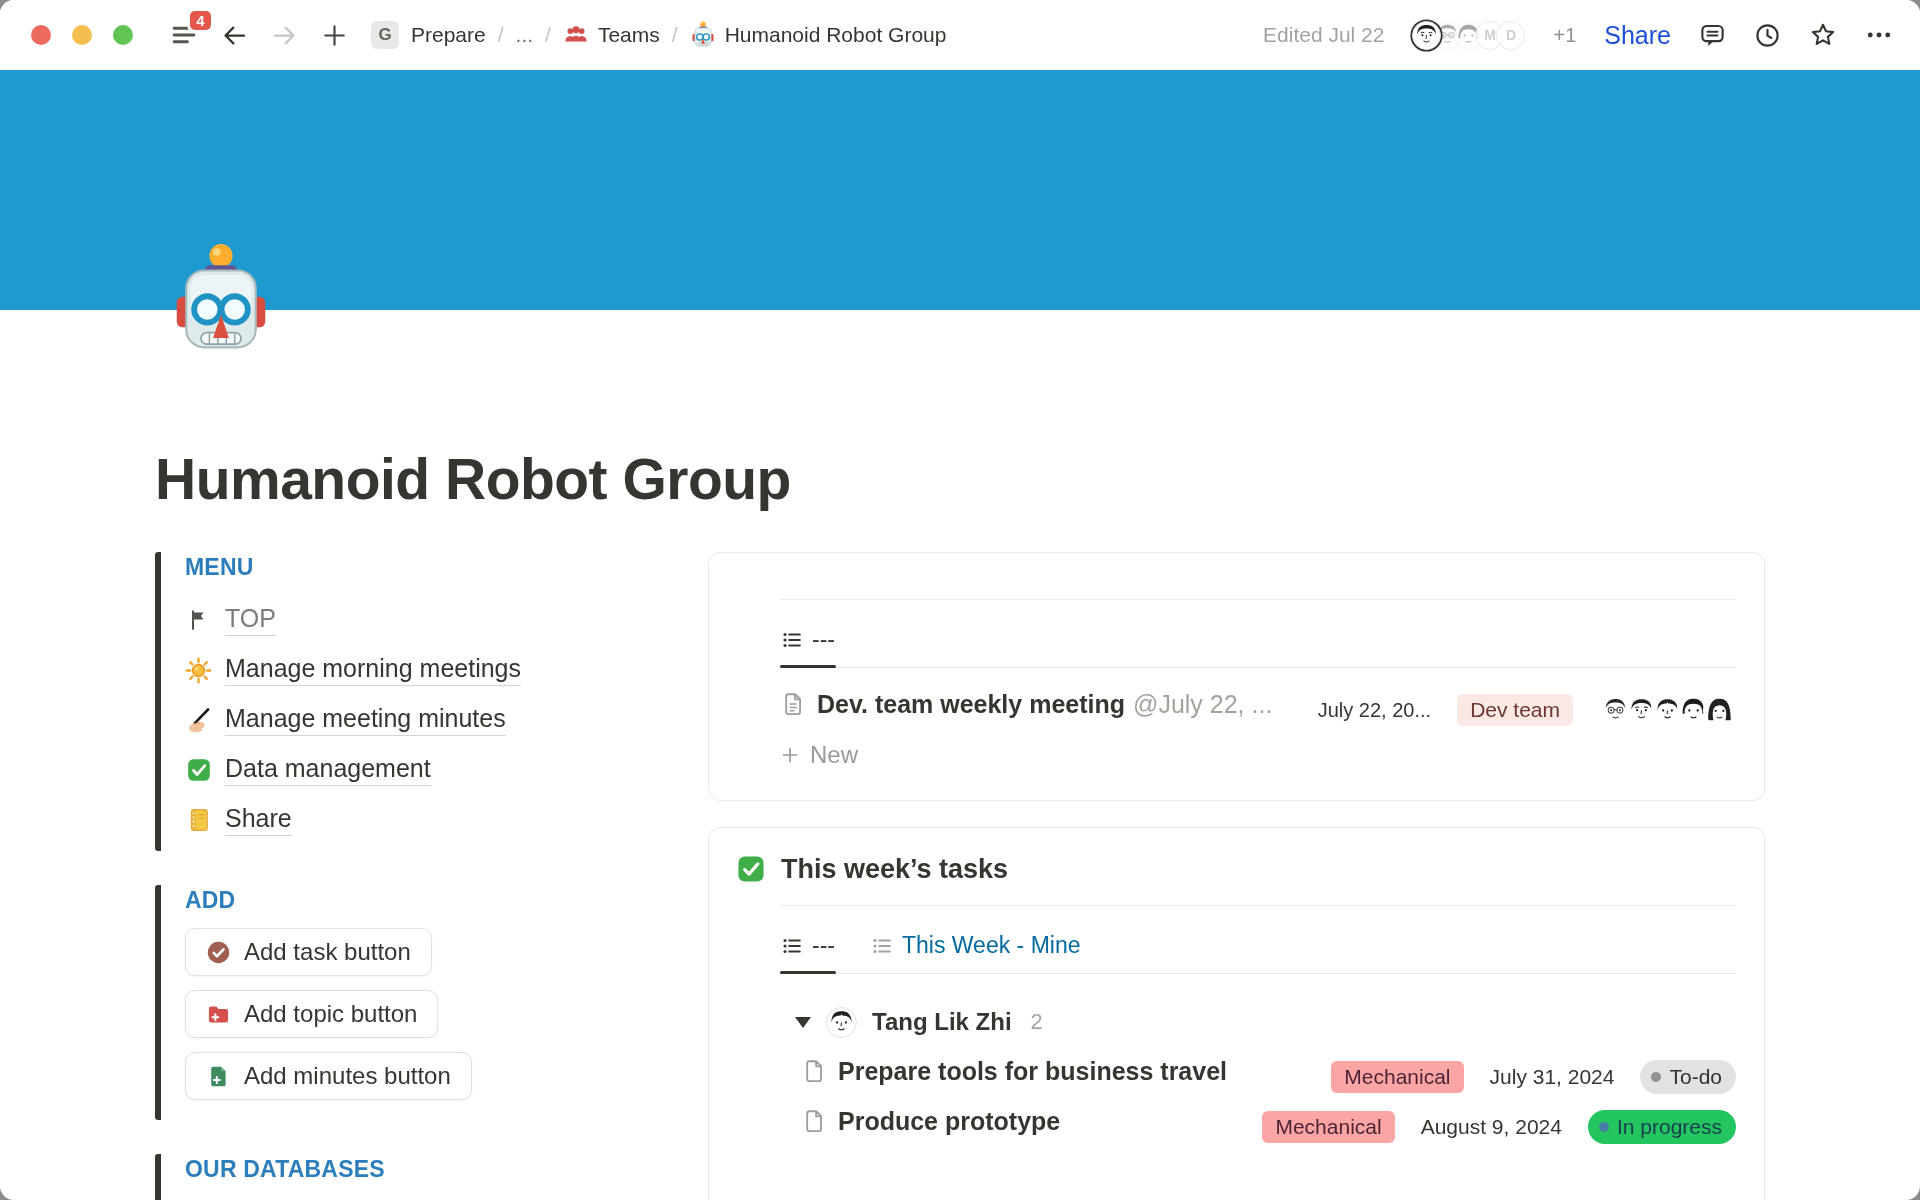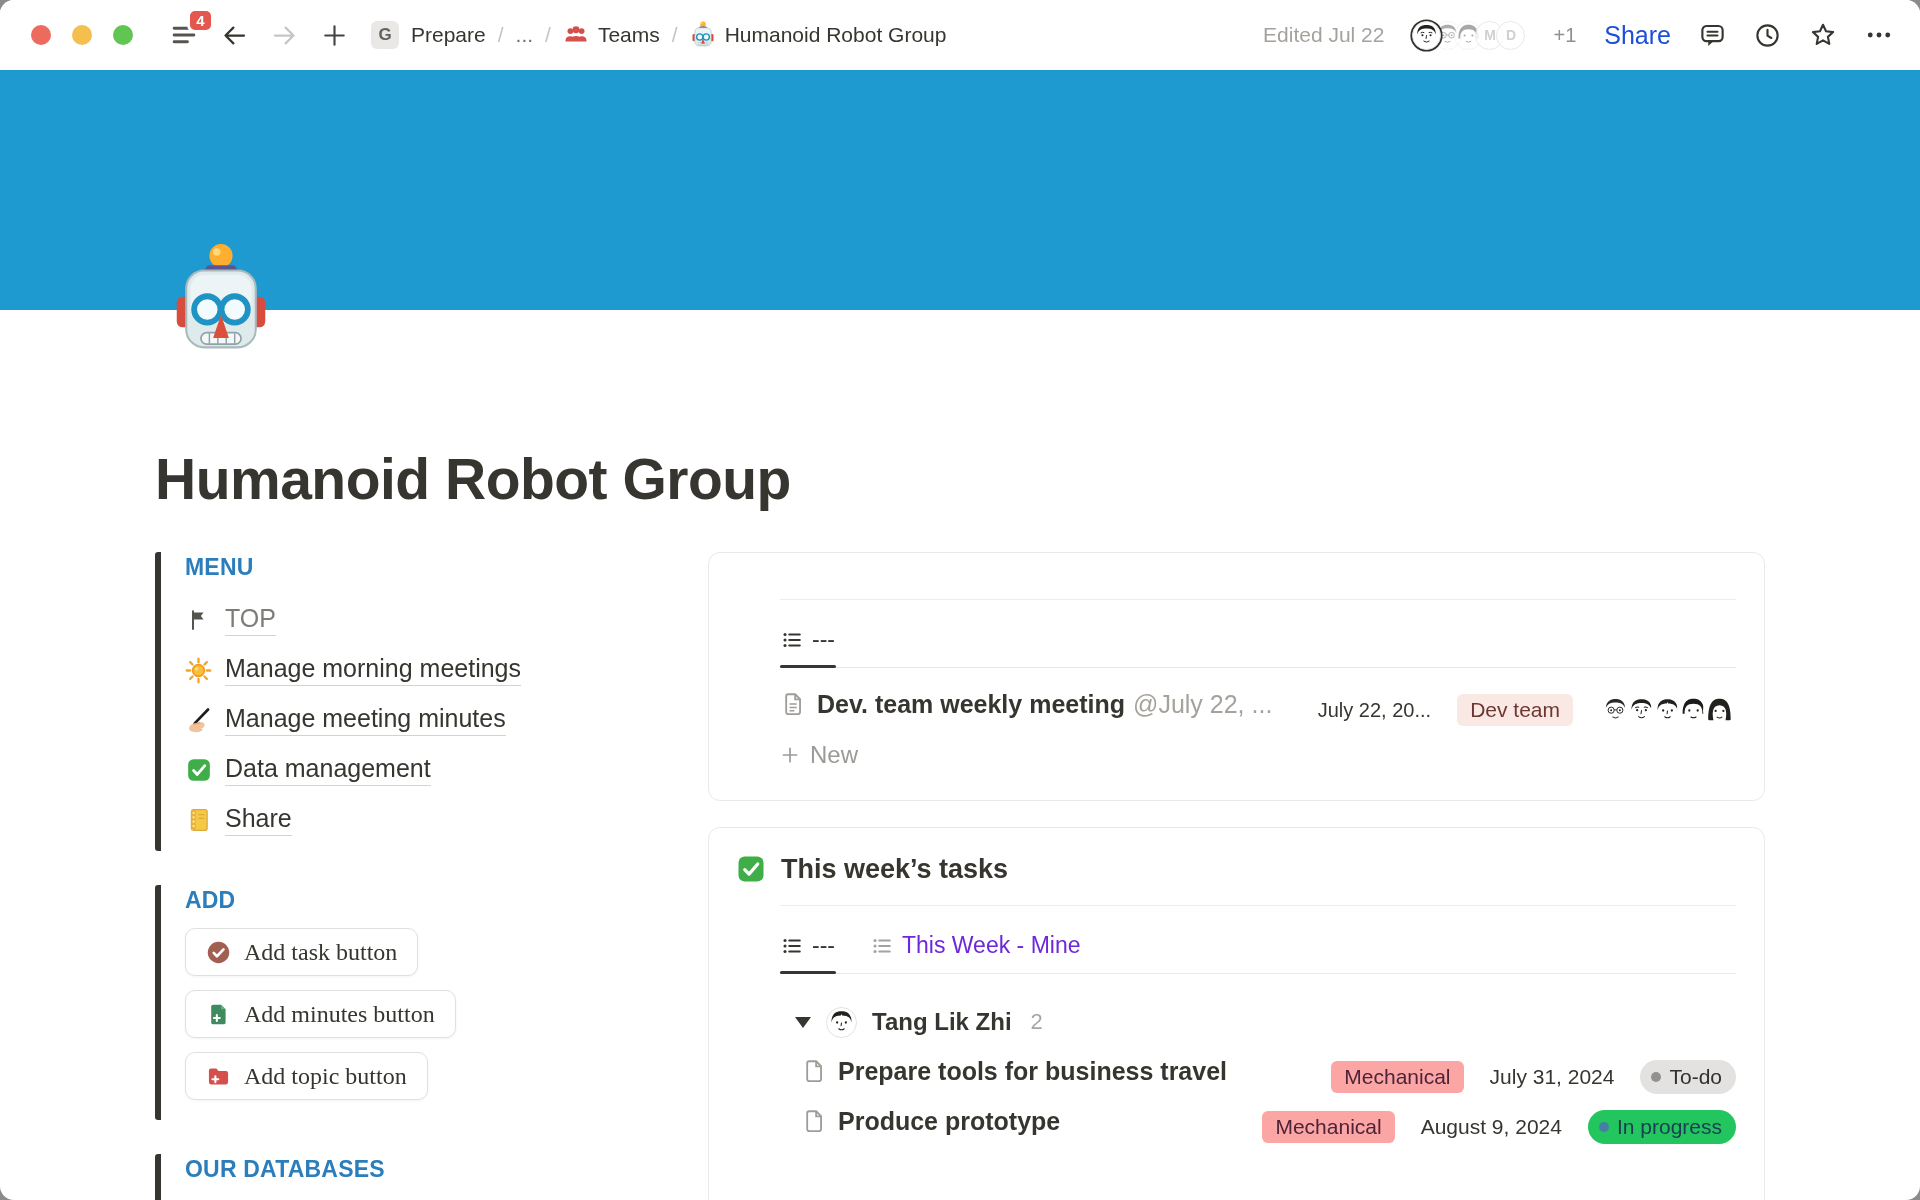--- a/index.html
+++ b/index.html
@@ -48,32 +48,32 @@
 
   
   .callout { border-left:6px solid #37352F; border-radius:3px; padding:2px 0 6px 24px; margin-bottom:34px; }
   .callout.last { margin-bottom:0; padding-bottom:90px; }
   .sec-head { font-size:23px; font-weight:700; letter-spacing:.2px; margin-bottom:14px; }
   .menu-item { display:flex; align-items:center; gap:13px; height:50px; background:none; border:none; cursor:pointer; font-family:inherit; }
   .menu-item .ico { width:27px; height:27px; flex:none; display:flex; align-items:center; justify-content:center; }
   .menu-item .lbl { font-size:25px; font-weight:500; color:#37352F; border-bottom:1.5px solid rgba(55,53,47,.22); padding-bottom:2px; }
   .menu-item.gray .lbl { color:#7E7C77; font-weight:400; }
   .btn-row { display:block; margin-bottom:14px; }
-  .add-btn { display:inline-flex; align-items:center; gap:13px; height:48px; padding:0 20px; background:#fff; border:1px solid #E1E0DD; border-radius:10px; box-shadow:0 1px 3px rgba(15,15,15,.05); font-size:24px; font-family:Liberation Serif, serif; color:#37352F; cursor:pointer; }
+  .add-btn { display:inline-flex; align-items:center; gap:13px; height:48px; padding:0 20px; background:#fff; border:1px solid #E1E0DD; border-radius:10px; box-shadow:0 1px 3px rgba(15,15,15,.05); font-size:24px; font-family:Liberation Sans, sans-serif; color:#37352F; cursor:pointer; }
 
   
   .card { border:1px solid #E9E9E7; border-radius:12px; background:#fff; padding:26px 28px 22px 27px; }
   .card + .card { margin-top:26px; }
   .card-head { display:flex; align-items:center; gap:14px; }
   .card-head .ico { width:31px; height:31px; display:flex; }
   .card-title { font-size:27px; font-weight:700; color:#37352F; }
   .card-body { margin-left:44px; }
   .head-divider { height:1px; background:#EDECEA; margin-top:20px; }
   .tabbar { display:flex; gap:34px; border-bottom:1px solid #E9E9E7; margin-top:14px; }
-  .tab { display:flex; align-items:center; gap:9px; padding:12px 1px 14px 1px; position:relative; font-size:23px; color:#6d28d9; background:none; border:none; font-family:inherit; cursor:pointer; }
+  .tab { display:flex; align-items:center; gap:9px; padding:12px 1px 14px 1px; position:relative; font-size:23px; color:#0369a1; background:none; border:none; font-family:inherit; cursor:pointer; }
   .tab .ico { display:flex; color:#A5A29E; }
   .tab.active { color:#37352F; font-weight:500; }
   .tab.active .ico { color:#37352F; }
   .tab.active::after { content:""; position:absolute; left:0; right:0; bottom:-1px; height:3px; background:#37352F; border-radius:2px; }
 
   .db-row { display:flex; align-items:center; height:52px; margin-top:10px; cursor:pointer; }
   .db-row .ico { display:flex; flex:none; margin-right:11px; color:#A09D98; }
   .row-title { font-size:25px; font-weight:600; color:#37352F; white-space:nowrap; overflow:hidden; }
   .row-mention { font-size:25px; font-weight:500; color:#A6A29B; margin-left:8px; white-space:nowrap; }
   .row-props { margin-left:auto; display:flex; align-items:center; gap:26px; flex:none;margin-top:12px; }
@@ -404,31 +404,31 @@
             <button class="add-btn">
               <svg width="25" height="25" viewBox="0 0 24 24">
                   <use href="#sym-taskcheck"></use>
                 </svg>
               <span>Add task button</span>
             </button>
           </div>
           <div class="btn-row">
             <button class="add-btn">
               <svg width="25" height="25" viewBox="0 0 24 24">
-                  <use href="#sym-fileplus"></use>
-                </svg>
-              <span>Add minutes button</span>
+                  <use href="#sym-folderplus"></use>
+                </svg>
+              <span>Add topic button</span>
             </button>
           </div>
           <div class="btn-row">
             <button class="add-btn">
               <svg width="25" height="25" viewBox="0 0 24 24">
-                  <use href="#sym-folderplus"></use>
-                </svg>
-              <span>Add topic button</span>
+                  <use href="#sym-fileplus"></use>
+                </svg>
+              <span>Add minutes button</span>
             </button>
           </div>
         </section>
 
         <section class="callout last">
           <div class="sec-head" style="color:#2B7DBB">OUR DATABASES</div>
 
         </section>
       </aside>
 

